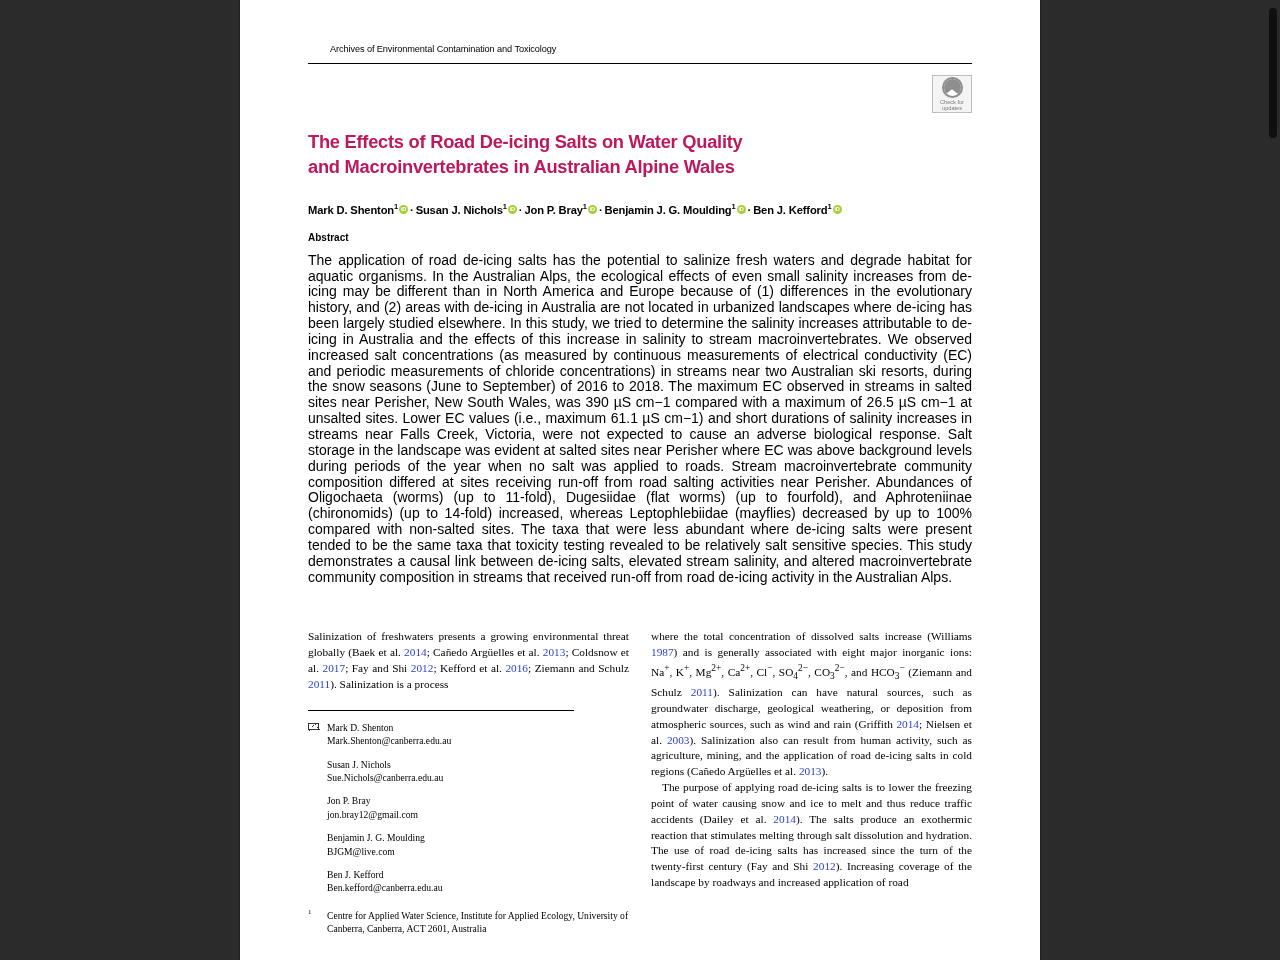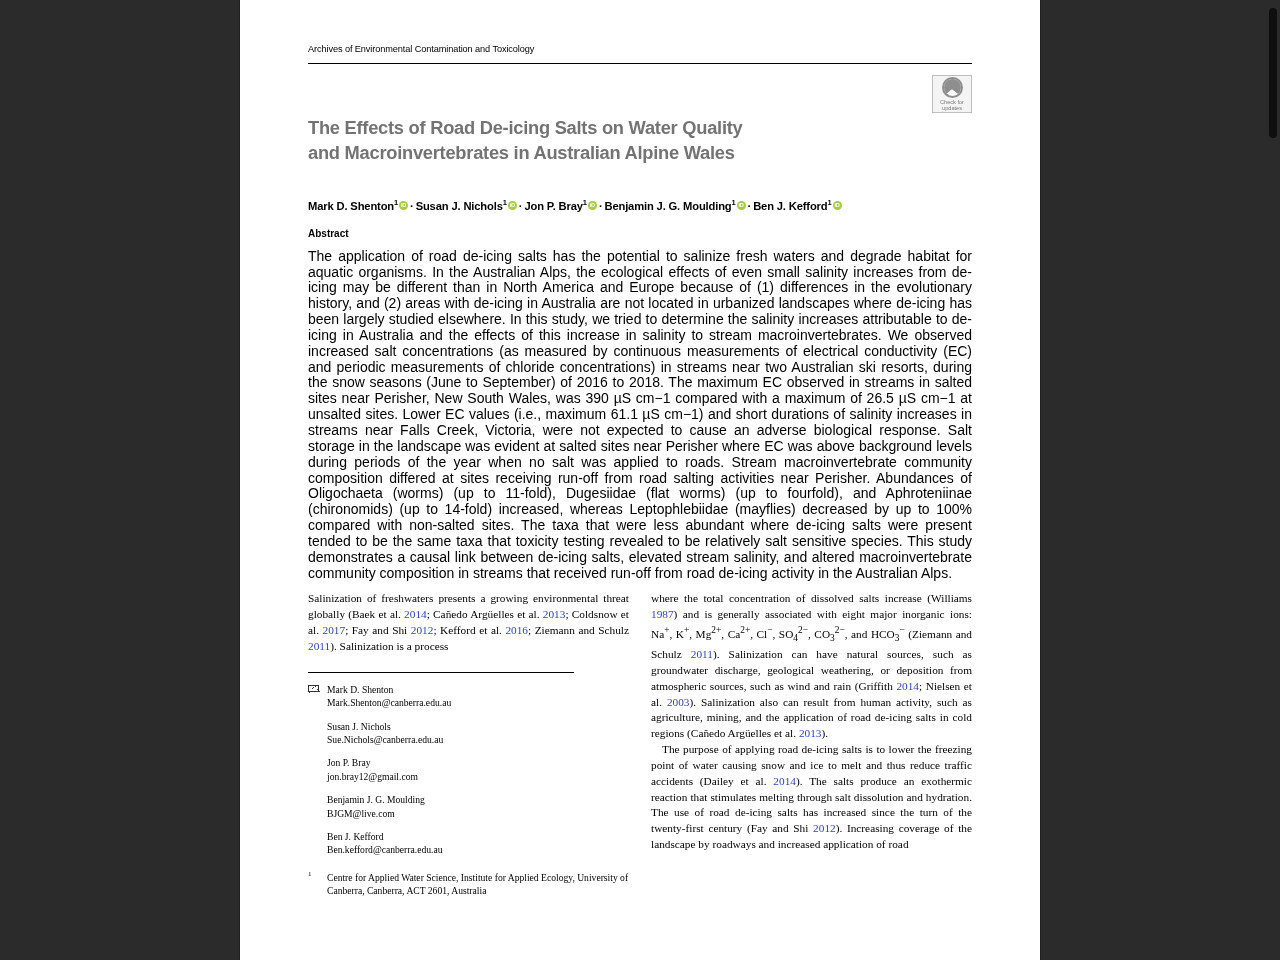--- a/index.html
+++ b/index.html
@@ -42,20 +42,21 @@
     width: 664px;     
   }
 
   
   .journal-line {
     font-family: "Liberation Sans", sans-serif;
     font-size: 9.2px;
     line-height: 15px;
     color: #000;
     letter-spacing: -0.1px;
+    margin-left: 22px;
   }
   .header-rule {
     margin-top: 6px;
     border-top: 1.6px solid #000;
     width: 100%;
   }
 
   
   .badge-row {
     position: relative;
@@ -101,34 +102,34 @@
     text-align: center;
     white-space: pre-line;
   }
 
   
   .title {
     font-family: "Liberation Sans", sans-serif;
     font-weight: bold;
     font-size: 18.3px;
     line-height: 24.5px;
-    color: #737373;
+    color: #be185d;
     letter-spacing: -0.25px;
-    margin-top: 6px;
+    margin-top: 20px;
     max-width: 470px;
   }
 
   
   .authors {
     font-family: "Liberation Sans", sans-serif;
     font-weight: bold;
     font-size: 11.2px;
     line-height: 16px;
     color: #000;
-    margin-top: 30px;
+    margin-top: 20px;
     letter-spacing: -0.15px;
   }
   .authors .sep { font-weight: bold; padding: 0 2px; }
   .authors sup { font-size: 7.5px; vertical-align: super; }
   .orcid {
     display: inline-block;
     width: 9px;
     height: 9px;
     border-radius: 50%;
     background: #a6ce39;
@@ -173,21 +174,21 @@
     line-height: 15.85px;
     color: #000;
     text-align: justify;
     margin-top: 10px;
     hyphens: manual;
   }
 
   
   .cols {
     display: flex;
-    margin-top: 10px;
+    margin-top: 44px;
     gap: 22px;
   }
   .col {
     width: 321px;
     font-family: "Liberation Serif", serif;
     font-size: 11.3px;
     line-height: 15.85px;
     color: #000;
     text-align: justify;
   }

